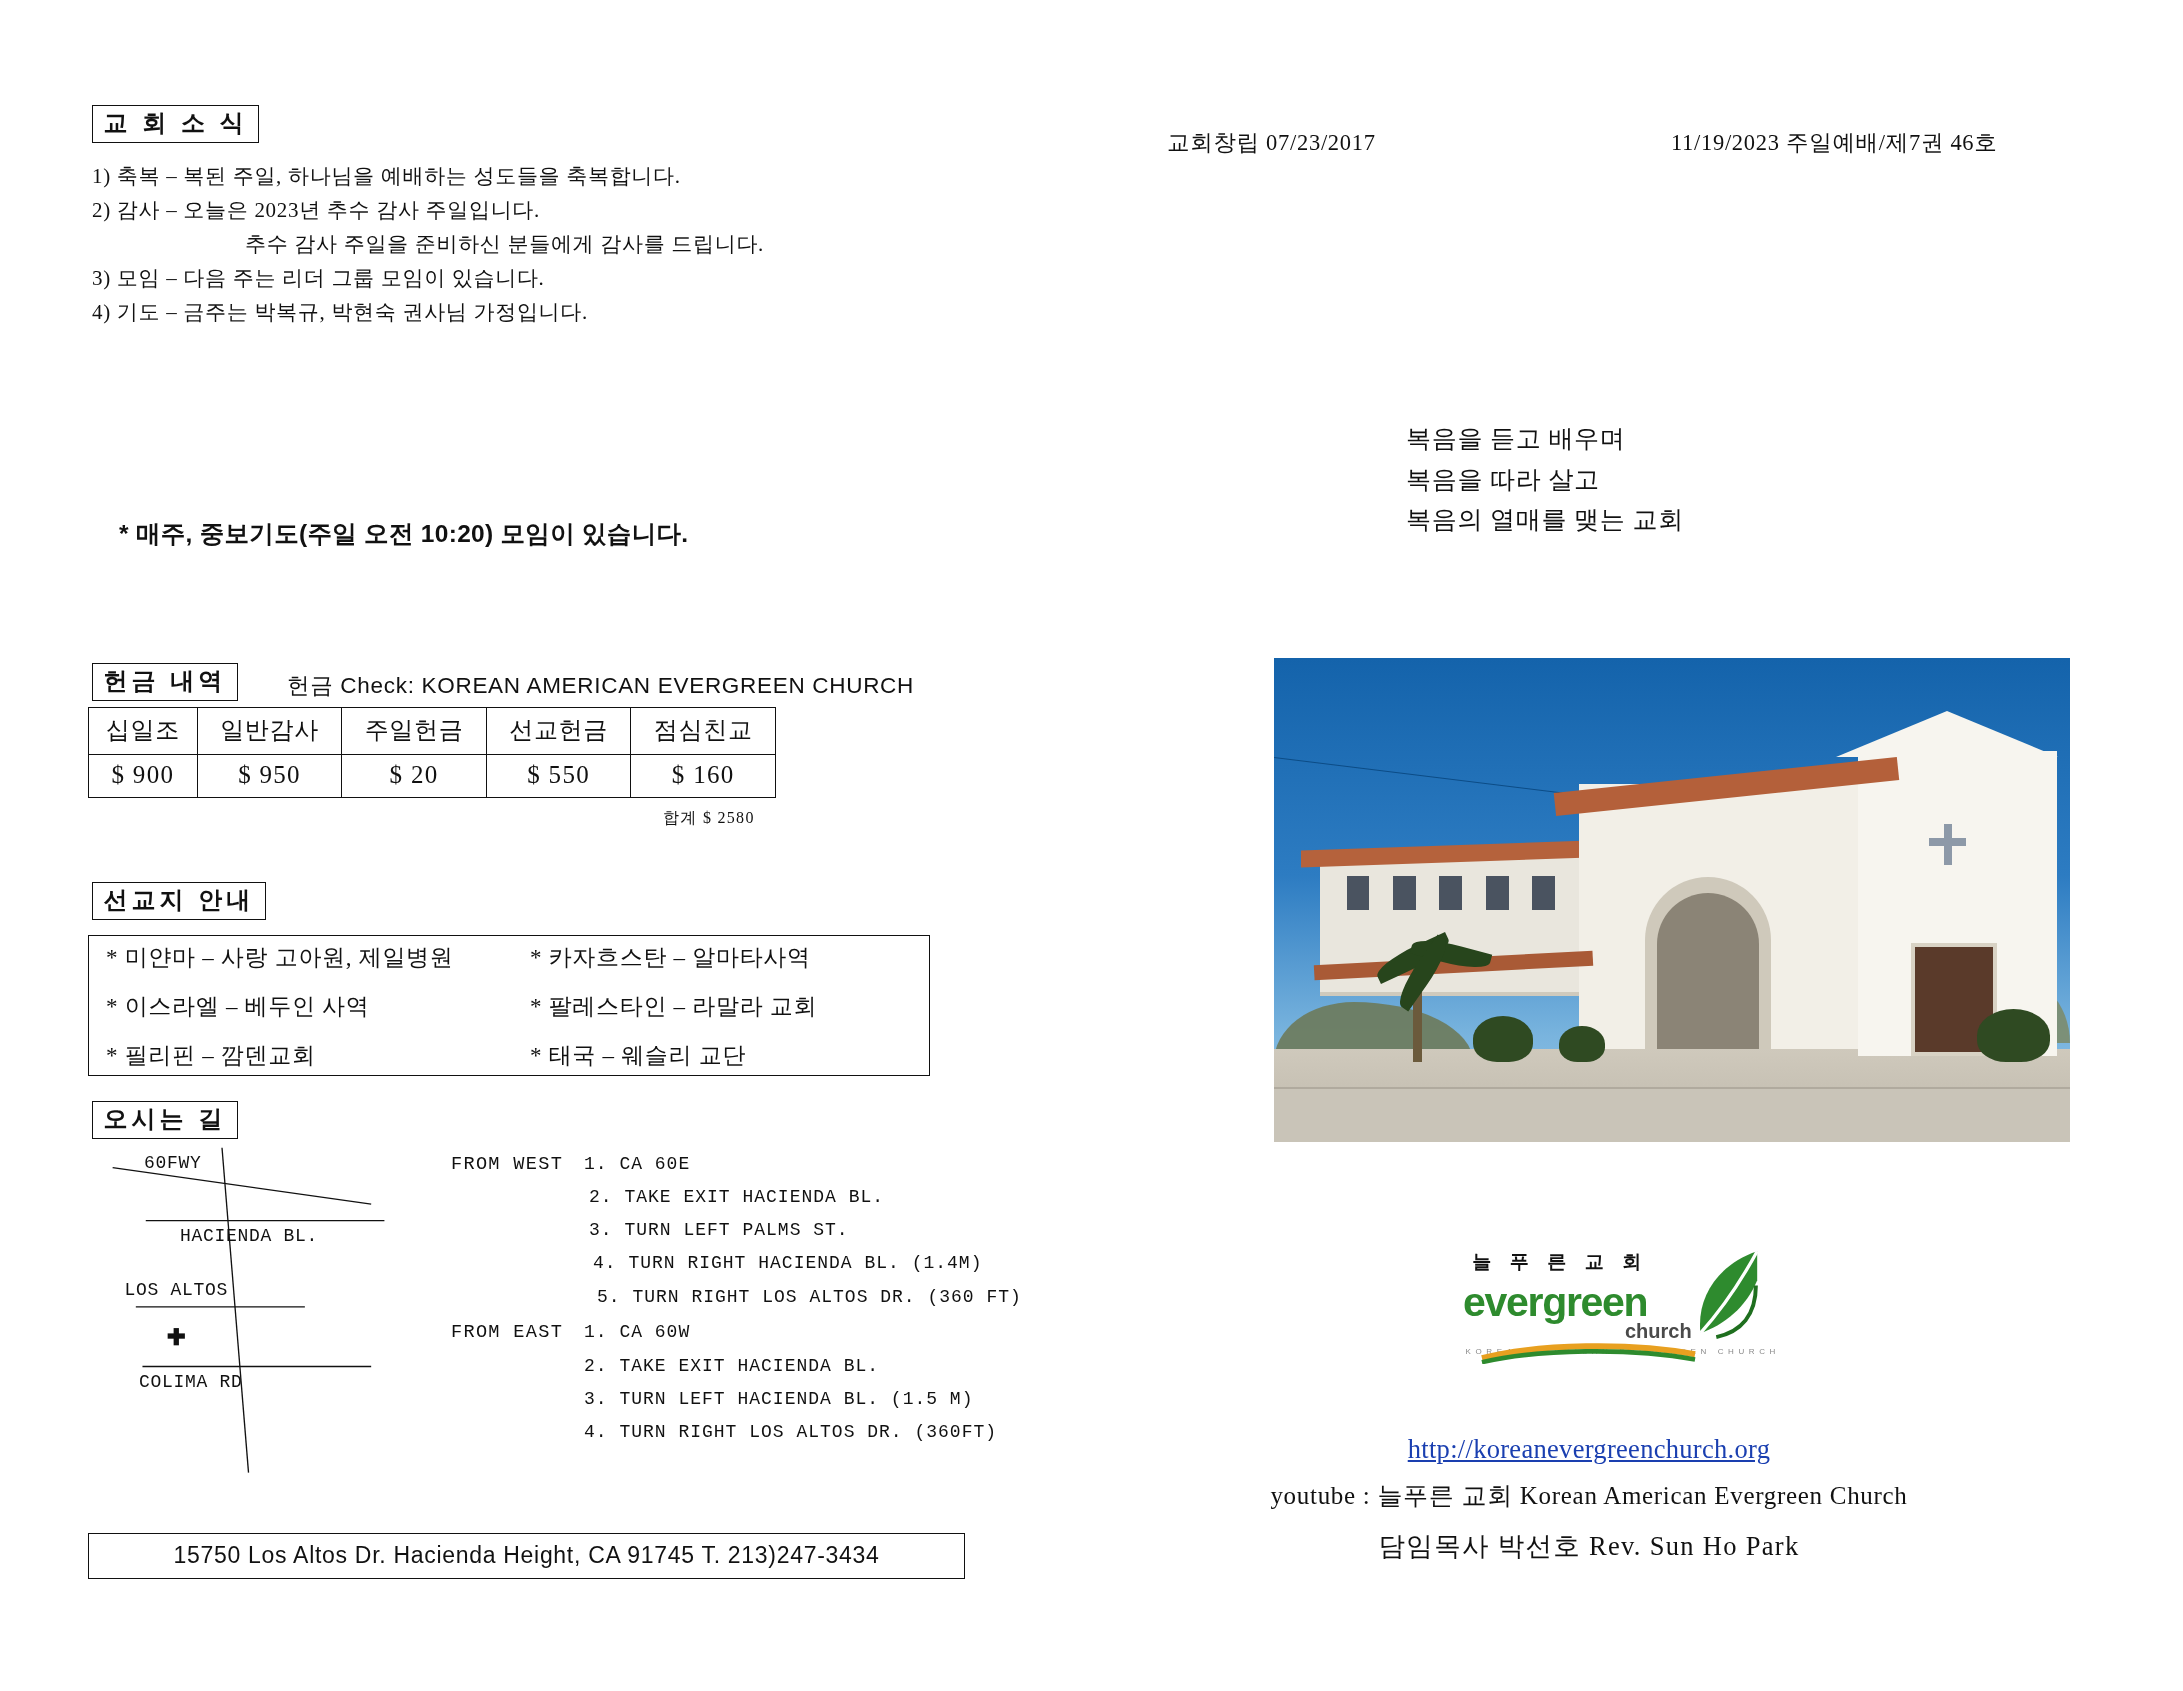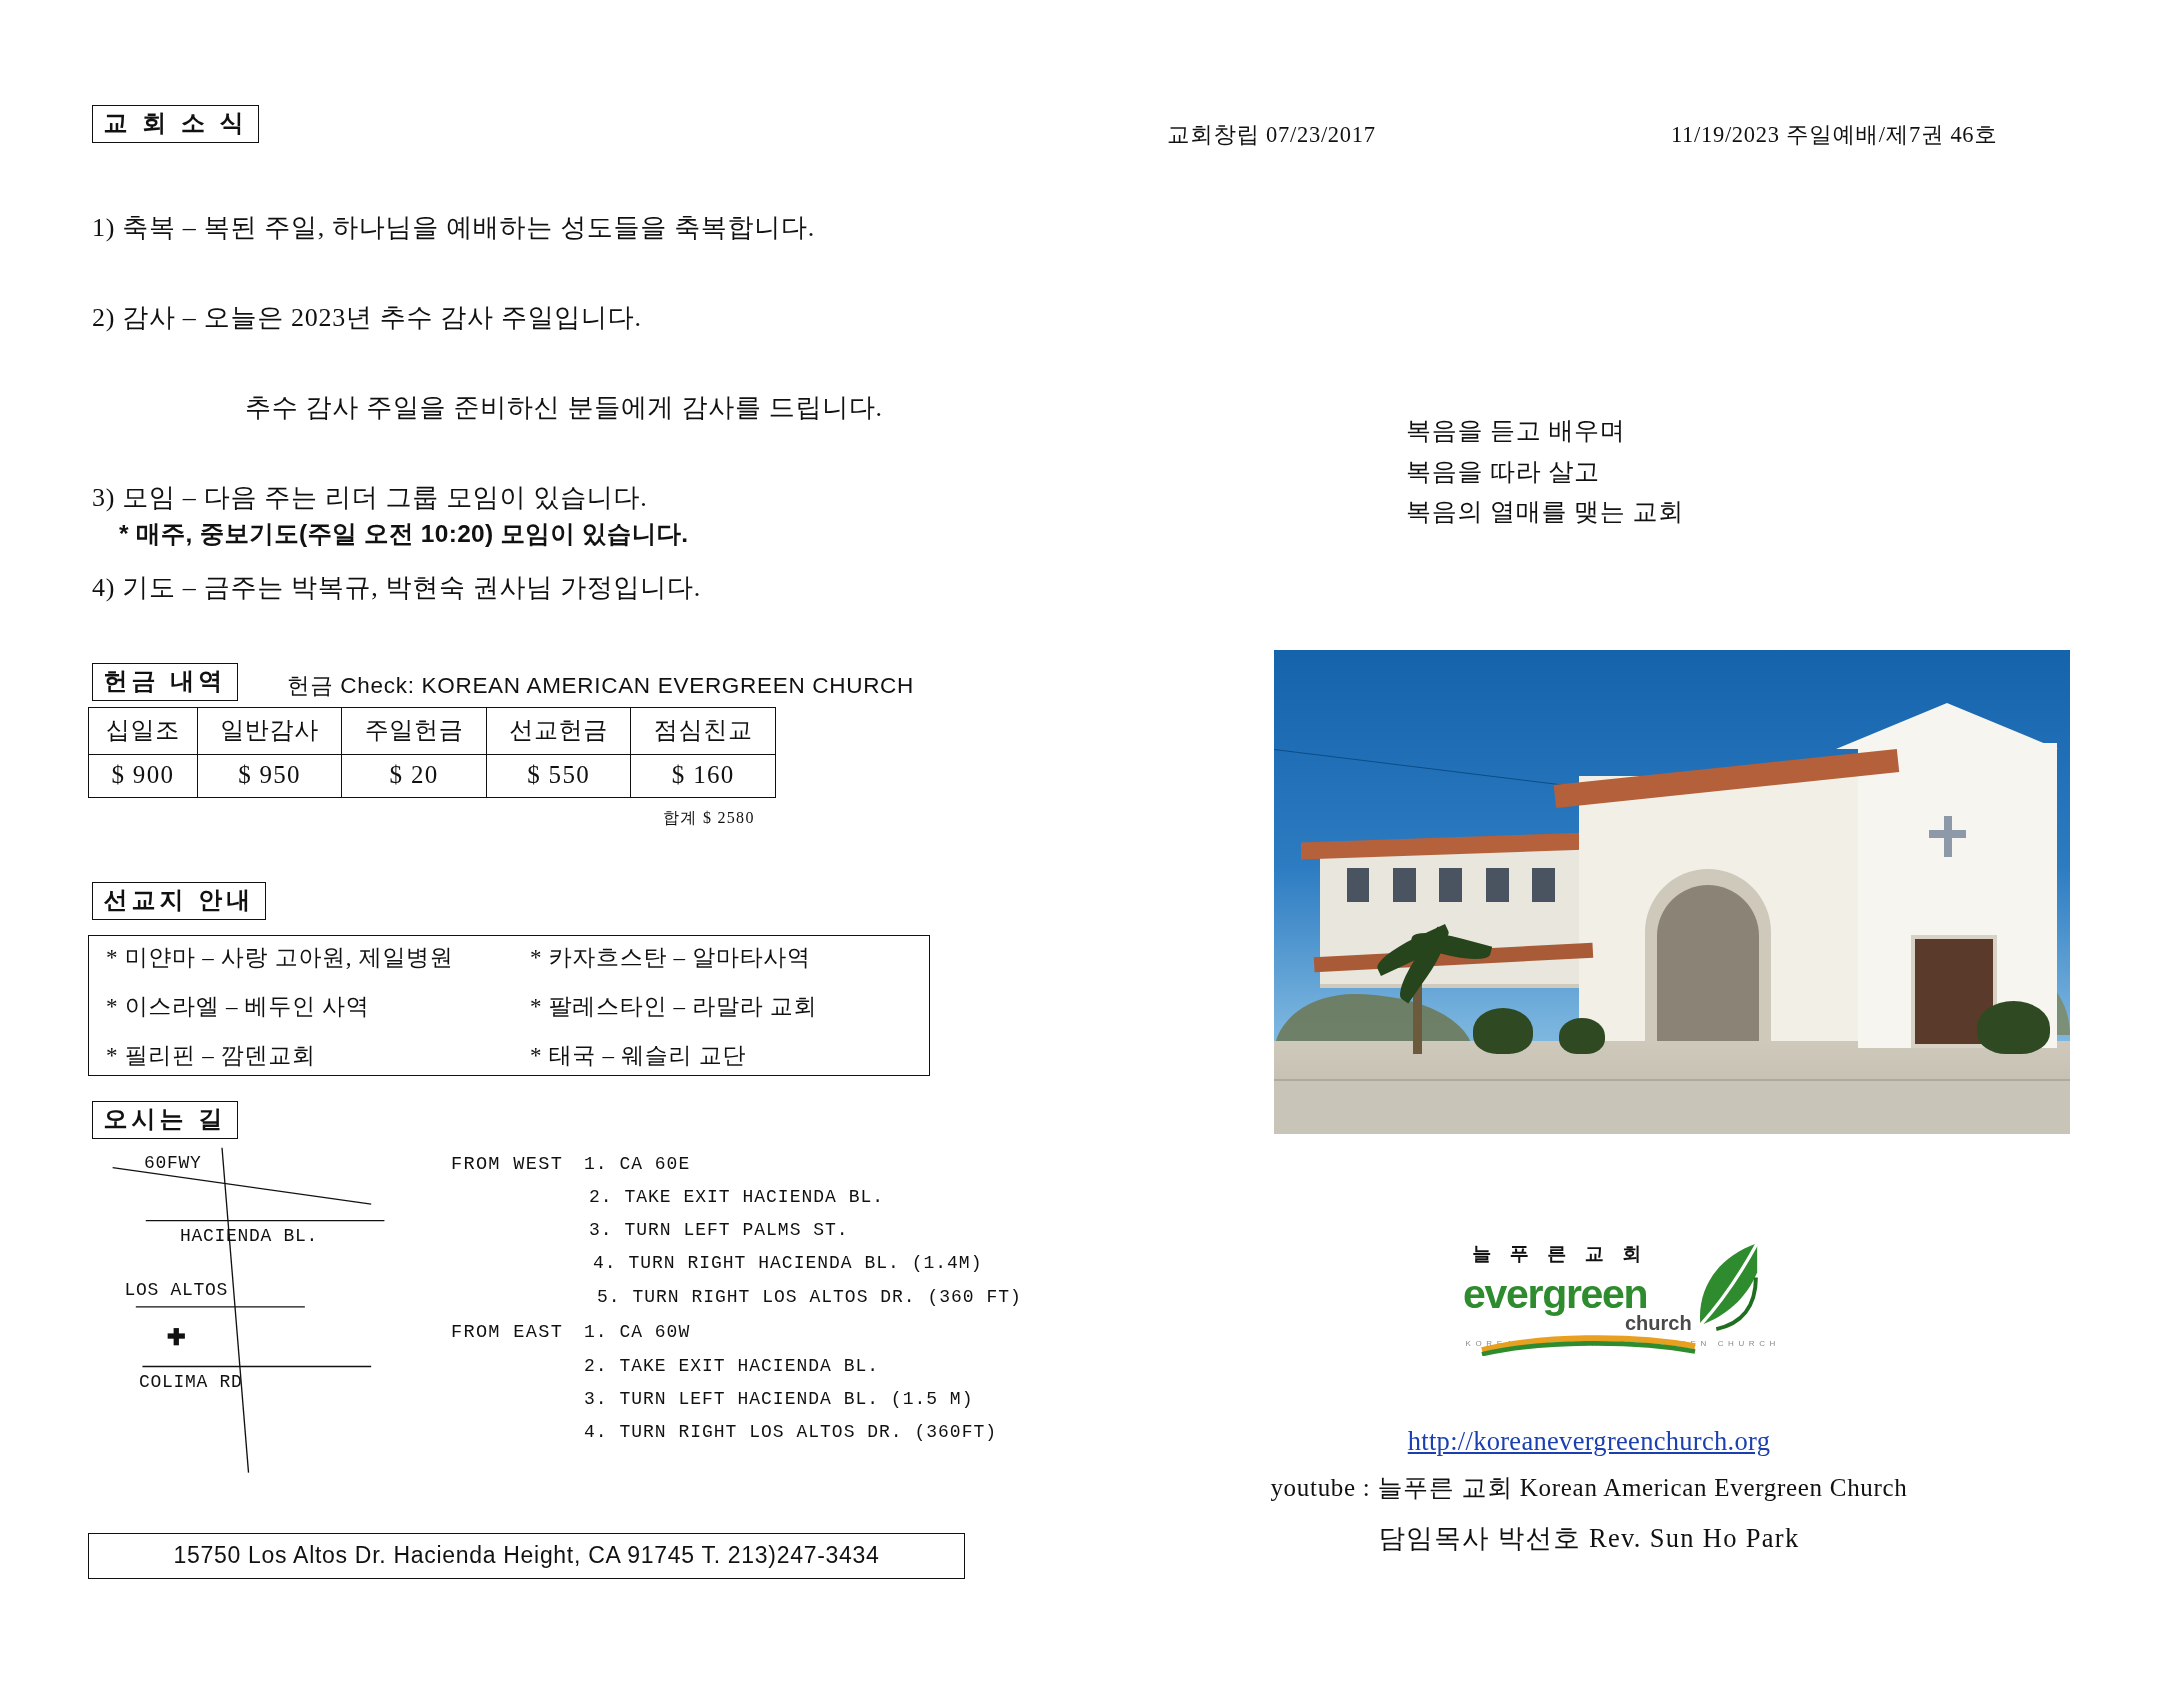--- a/index.html
+++ b/index.html
@@ -24,25 +24,24 @@
     line-height:1;
     font-family:"Liberation Sans", sans-serif;
   }
 
   
   .left { position:absolute; left:0; top:0; width:995px; height:1691px; }
 
   #news-title { position:absolute; left:92px; top:105px; }
   .news-list { position:absolute; left:92px; top:159px; width:862px; }
   .news-item {
-    font-size:26px;
+    font-size:21px;
     line-height:1.62;
     letter-spacing:0.7px;
     white-space:nowrap;
-    margin-top:48px;
   }
   .news-sub { padding-left:153px; }
 
   #news-note {
     position:absolute; left:119px; top:517px;
     font-size:24.5px;
     font-weight:bold;
     letter-spacing:0.3px;
     white-space:nowrap;
     font-family:"Liberation Sans", sans-serif;
@@ -133,21 +132,21 @@
     text-align:center;
     padding:8px 0 9.3px 0;
     font-size:23px;
     font-weight:normal;
     letter-spacing:0.7px;
     font-family:"Liberation Sans", sans-serif;
     white-space:nowrap;
   }
 
   
-  .right { position:absolute; left:995px; top:0; width:1188px; height:1474px; }
+  .right { position:absolute; left:995px; top:8px; width:1188px; height:1474px; }
 
   #found-date {
     position:absolute; left:172px; top:119px;
     font-size:22.5px; letter-spacing:0.7px; white-space:nowrap;
   }
   #issue-info {
     position:absolute; left:676px; top:119px;
     font-size:22.5px; letter-spacing:0.7px; white-space:nowrap;
   }
 

